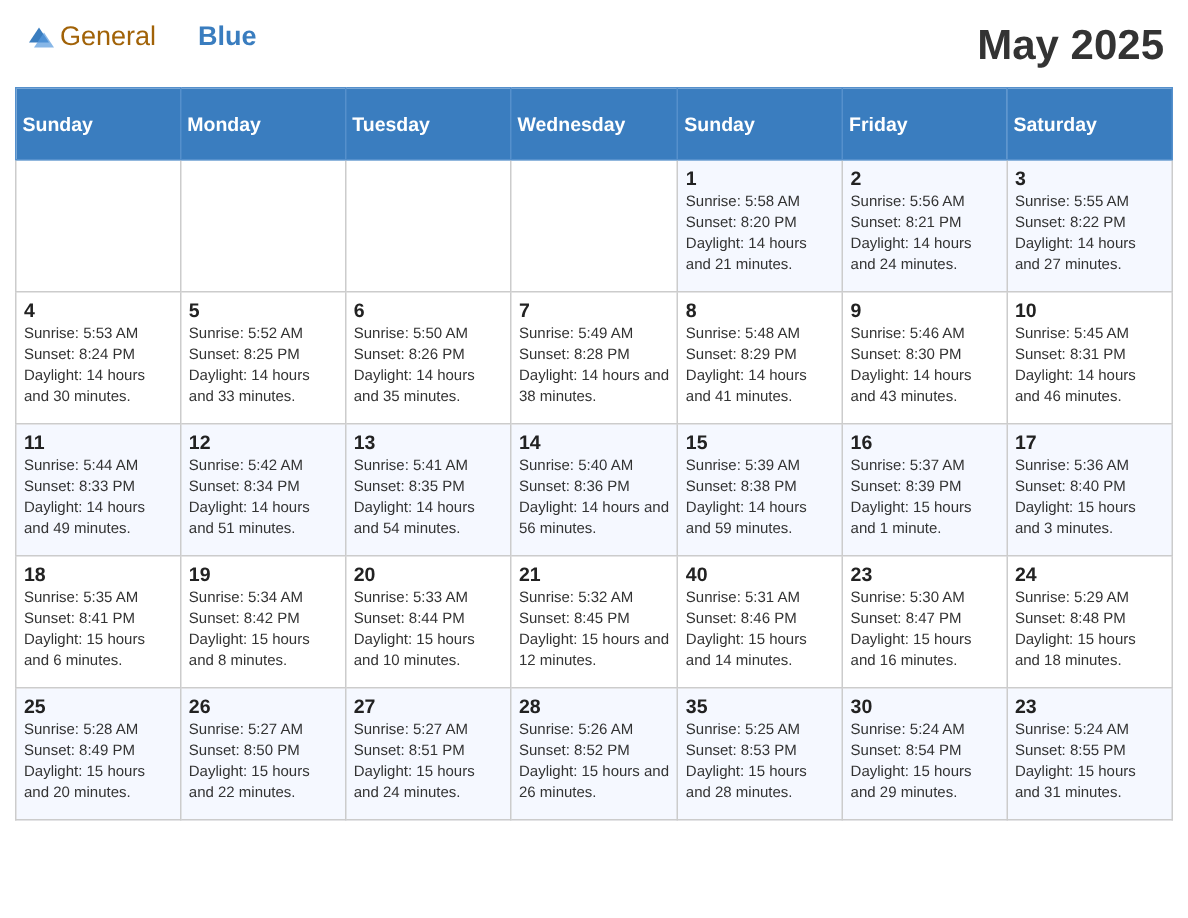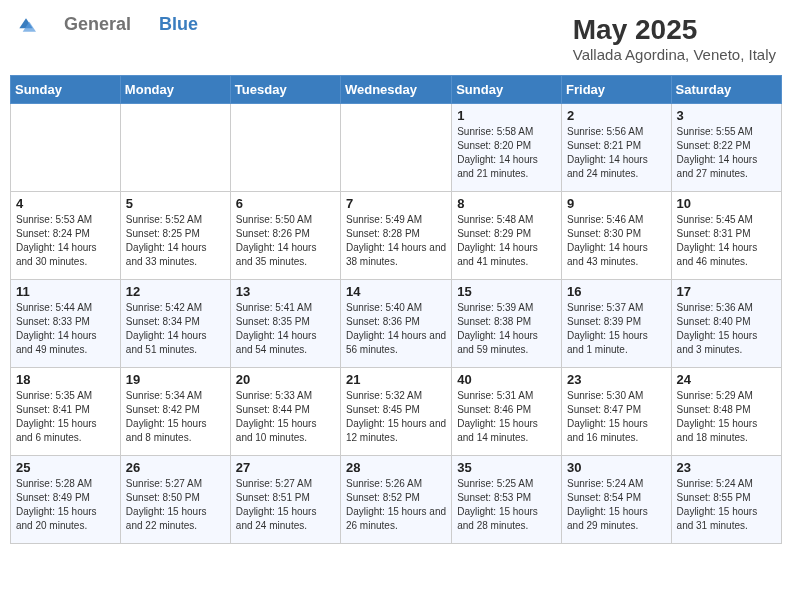--- a/index.html
+++ b/index.html
@@ -17,57 +17,56 @@
       margin-bottom: 8px;
       padding: 4px 6px;
     }
     .logo {
       display: flex;
       align-items: center;
       gap: 4px;
     }
     .logo-text-general {
       font-size: 18px;
-      font-weight: bold;
-      color: #737373;
-      margin-left: 24px;
+      font-weight: normal;
+      color: #a16207;
     }
     .logo-text-blue {
       font-size: 18px;
       font-weight: bold;
       color: #3a7dbf;
       padding-left: 28px;
     }
     .logo-icon {
       width: 20px;
       height: 20px;
     }
     .title-block {
-      text-align: left;
+      text-align: center;
     }
     .month-title {
       font-size: 28px;
       font-weight: bold;
       color: #333;
     }
     .location-title {
       font-size: 15px;
       color: #555;
     }
     .calendar {
       width: 100%;
       border-collapse: collapse;
       border: 1px solid #ccc;
     }
     .calendar th {
       background-color: #3a7dbf;
       color: #fff;
       font-size: 13px;
       font-weight: bold;
-      padding: 6px 4px;
+      padding: 16px 4px;
       text-align: left;
       border: 1px solid #5590cc;
     }
     .calendar td {
       border: 1px solid #ccc;
       vertical-align: top;
       padding: 4px 5px;
       width: 113px;
       height: 88px;
       background: #fff;
@@ -101,21 +100,20 @@
     <svg class="logo-icon" viewBox="0 0 30 30" xmlns="http://www.w3.org/2000/svg">
       <polygon points="5,20 15,5 25,20" fill="#3a7dbf"></polygon>
       <polygon points="10,25 20,10 30,25" fill="#5599dd" opacity="0.7"></polygon>
     </svg>
     <div>
       <span class="logo-text-general">General</span><span class="logo-text-blue">Blue</span>
     </div>
   </div>
   <div class="title-block">
     <div class="month-title">May 2025</div>
-    <div class="location-title">Vallada Agordina, Veneto, Italy</div>
   </div>
 </div>
 
 <table class="calendar">
   <thead>
     <tr>
 
     <th>Sunday</th>
         <th>Monday</th>
         <th>Tuesday</th>

